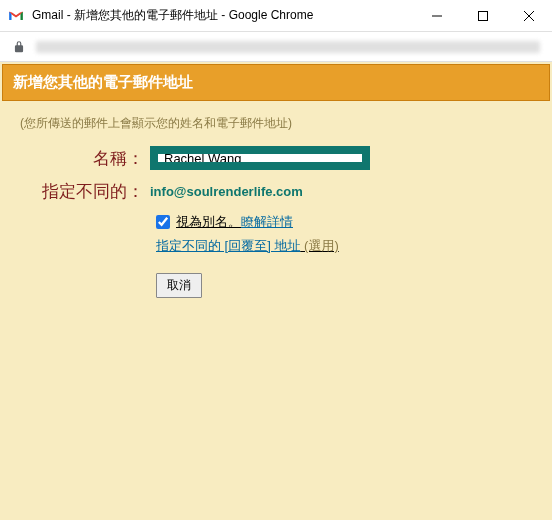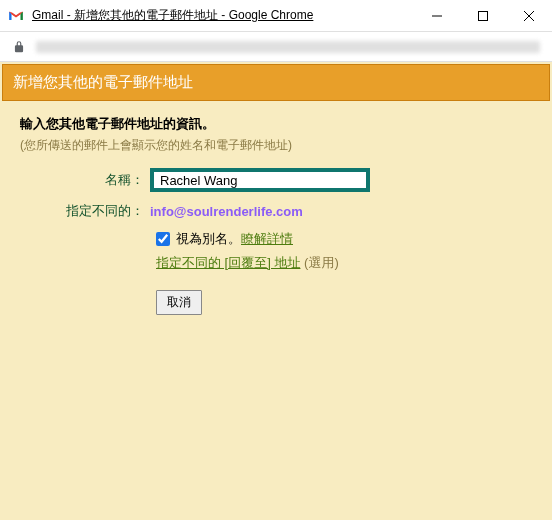--- a/index.html
+++ b/index.html
@@ -1,38 +1,38 @@
 <!DOCTYPE html>
 <html><head>
   <meta charset="utf-8">
   <style>
     * { box-sizing: border-box; margin: 0; padding: 0; font-family: Arial, "Microsoft JhengHei", sans-serif; }
     body { width: 552px; height: 520px; background: #fff; overflow: hidden; }
     .titlebar { height: 32px; background: #fff; display: flex; align-items: center; padding: 0 0 0 8px; border-bottom: 1px solid #e0e0e0; }
     .titlebar-icon { width: 16px; height: 16px; margin-right: 8px; }
-    .titlebar-title { font-size: 12px; color: #000; flex: 1; white-space: nowrap; overflow: hidden; text-decoration: underline; }
+    .titlebar-title { font-size: 12px; color: #000; flex: 1; white-space: nowrap; overflow: hidden; }
     .win-controls { display: flex; height: 100%; }
     .win-btn { width: 46px; height: 100%; display: flex; align-items: center; justify-content: center; font-size: 11px; font-family: "Segoe UI", sans-serif; }
     .win-btn svg { width: 10px; height: 10px; }
     .addrbar { height: 30px; background: #fff; display: flex; align-items: center; padding: 0 12px; border-bottom: 1px solid #e0e0e0; }
     .lock { width: 14px; height: 14px; margin-right: 10px; }
     .addr-blur { flex: 1; height: 12px; background: #ccc; filter: blur(2px); border-radius: 2px; opacity: 0.6; }
     .content-area { height: calc(520px - 32px - 30px); background: #f8ecc1; padding: 2px; }
-    .header-band { background: #e89f29; color: #fff; font-size: 15px; font-weight: normal; padding: 8px 10px; border: 1px solid #c97e0e; }
+    .header-band { background: #e89f29; color: #fff; font-size: 15px; font-weight: bold; padding: 8px 10px; border: 1px solid #c97e0e; }
     .inner { background: #f8ecc1; padding: 14px 18px; }
     .intro-title { font-size: 13px; color: #000; font-weight: bold; margin-bottom: 4px; }
     .intro-sub { font-size: 12px; color: #8a7a45; margin-bottom: 14px; }
     .form-row { display: flex; align-items: center; margin-bottom: 10px; }
-    .form-label { width: 130px; text-align: right; font-size: 13px; color: #14532d; padding-right: 6px; }
-    .text-input { width: 220px; height: 24px; border: 4px solid #0f766e; padding: 2px 6px; font-size: 13px; background: #fff; }
-    .email-val { font-size: 13px; font-weight: bold; color: #8b5cf6; }
-    .indent-block { margin-left: 136px; }
+    .form-label { width: 130px; text-align: right; font-size: 17px; color: #7f1d1d; padding-right: 6px; }
+    .text-input { width: 220px; height: 24px; border: 8px solid #0f766e; padding: 2px 6px; font-size: 13px; background: #fff; }
+    .email-val { font-size: 13px; font-weight: bold; color: #0f766e; }
+    .indent-block { margin-left: 136px; text-decoration: underline; }
     .checkbox-row { display: flex; align-items: center; font-size: 13px; margin-bottom: 6px; }
     .chk { width: 14px; height: 14px; margin-right: 6px; accent-color: #1a73e8; }
-    .link { color: #4d7c0f; text-decoration: underline; cursor: pointer; }
+    .link { color: #0369a1; text-decoration: underline; cursor: pointer; }
     .reply-row { font-size: 13px; margin-bottom: 18px; }
     .optional { color: #8a7a45; }
     .button-row { margin-left: 136px; display: flex; gap: 8px; }
     .btn { background: #efefef; border: 1px solid #888; padding: 3px 10px; font-size: 12px; cursor: pointer; border-radius: 1px; }
   </style>
 </head>
 <body>
 
 <div class="titlebar">
   <span class="titlebar-icon">
@@ -73,21 +73,20 @@
       </svg>
   </span>
   <div class="addr-blur"></div>
 </div>
 
 <div class="content-area">
   <div class="header-band">
     <span>新增您其他的電子郵件地址</span>
   </div>
   <div class="inner">
-    <div class="intro-title">輸入您其他電子郵件地址的資訊。</div>
     <div class="intro-sub">(您所傳送的郵件上會顯示您的姓名和電子郵件地址)</div>
 
     <div class="form-row">
       <div class="form-label">名稱：</div>
       <input type="text" class="text-input" value="Rachel Wang" style="">
     </div>
 
     <div class="form-row">
       <div class="form-label">指定不同的：</div>
       <div class="email-val">info@soulrenderlife.com</div>

